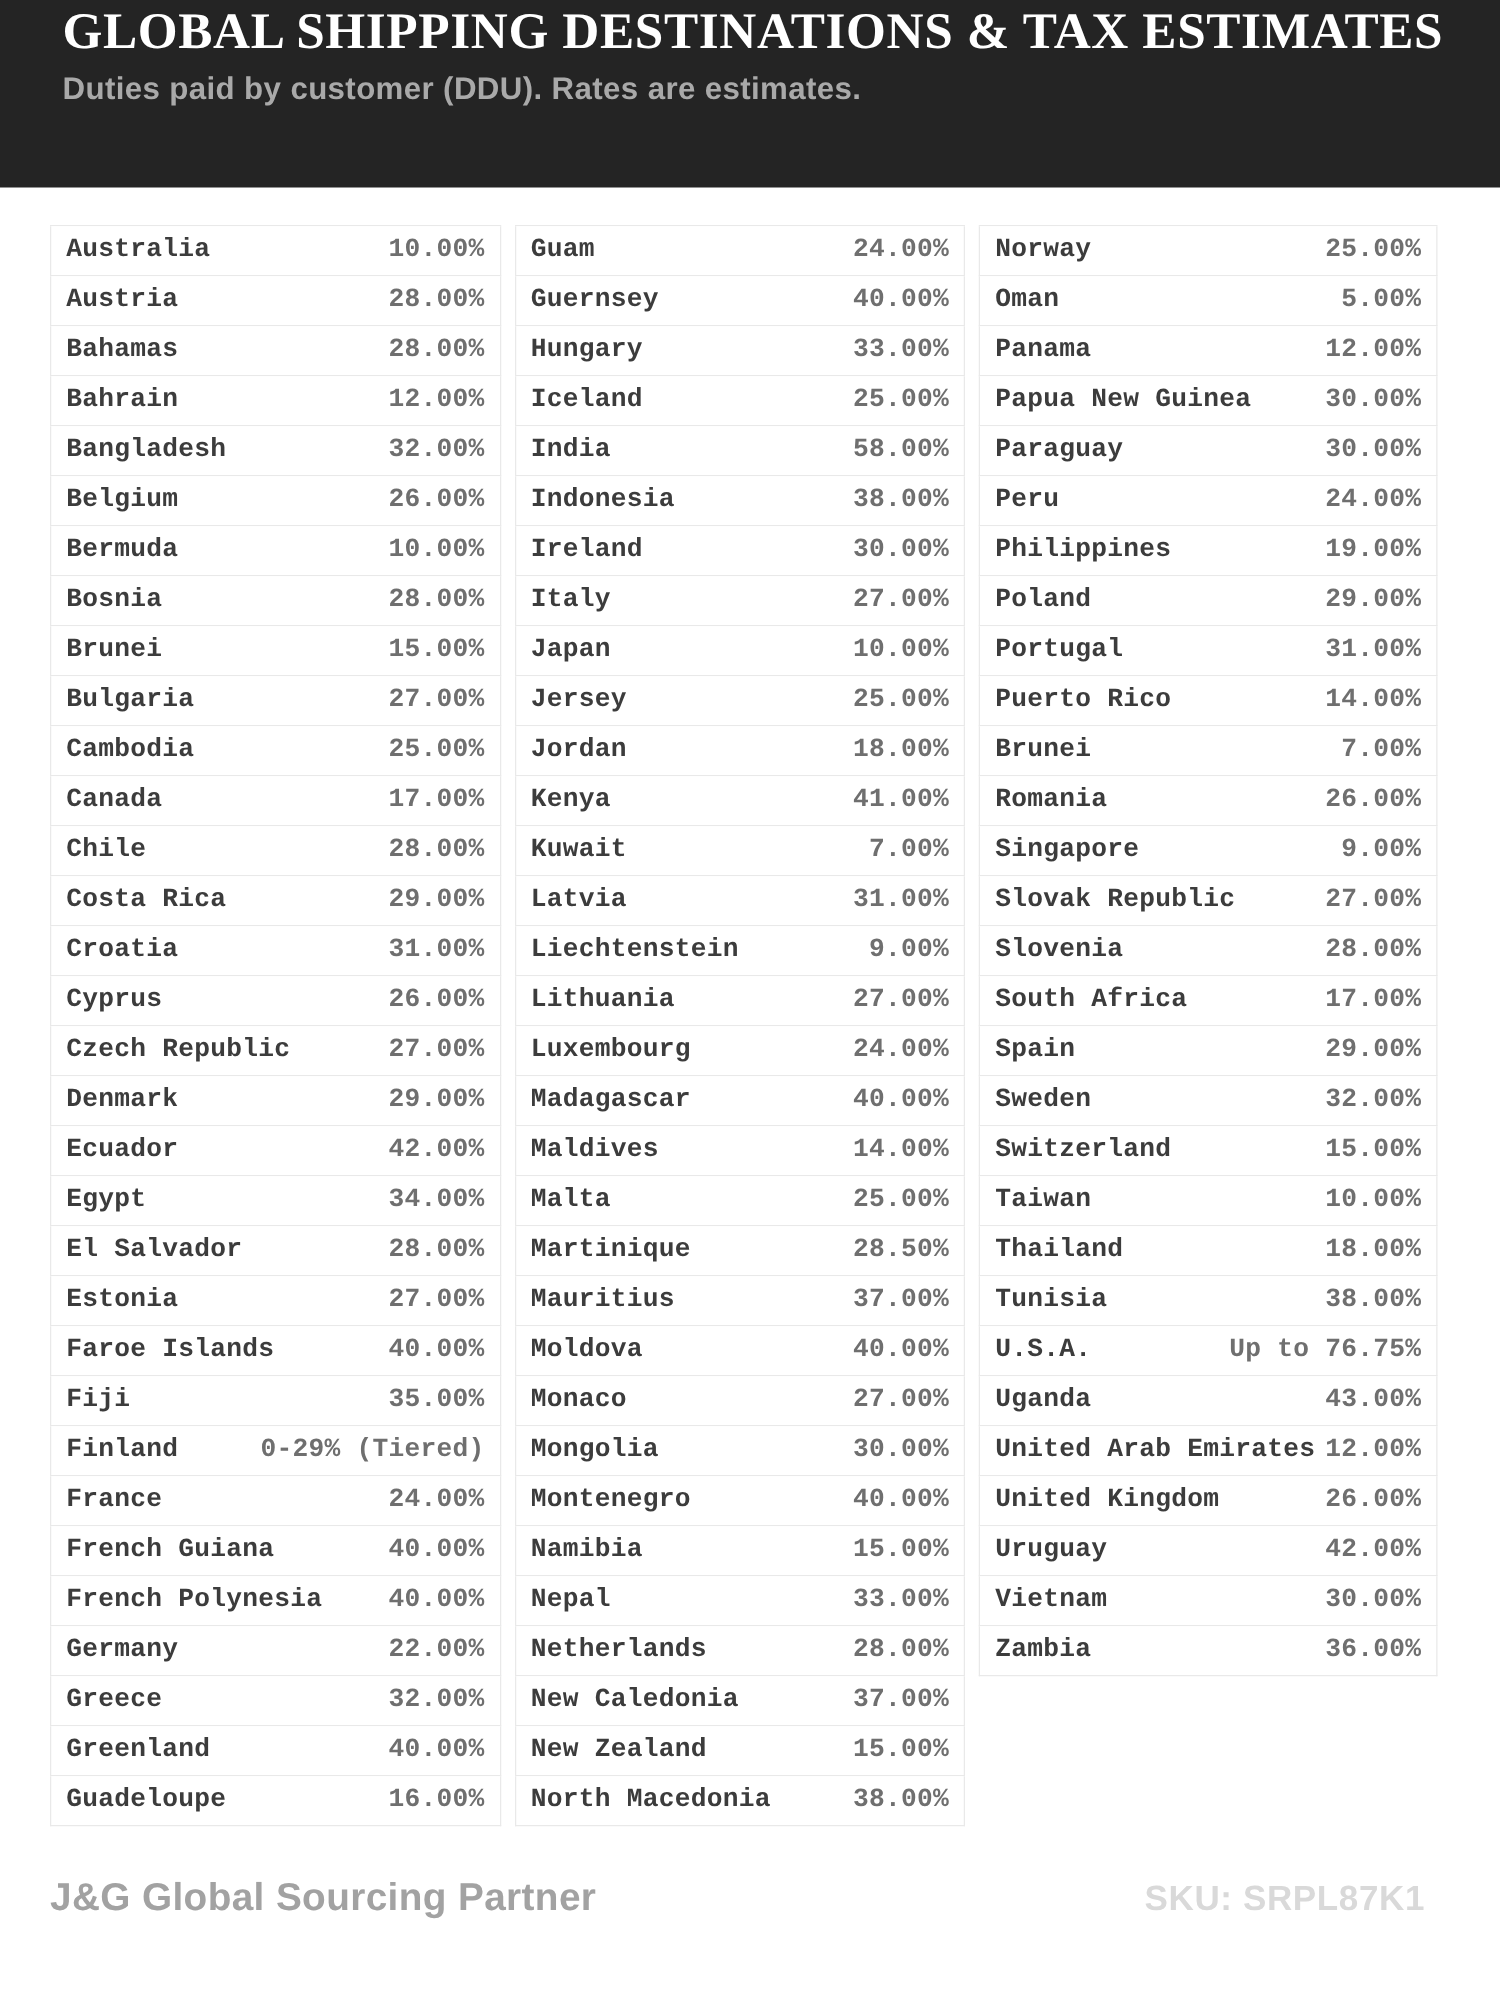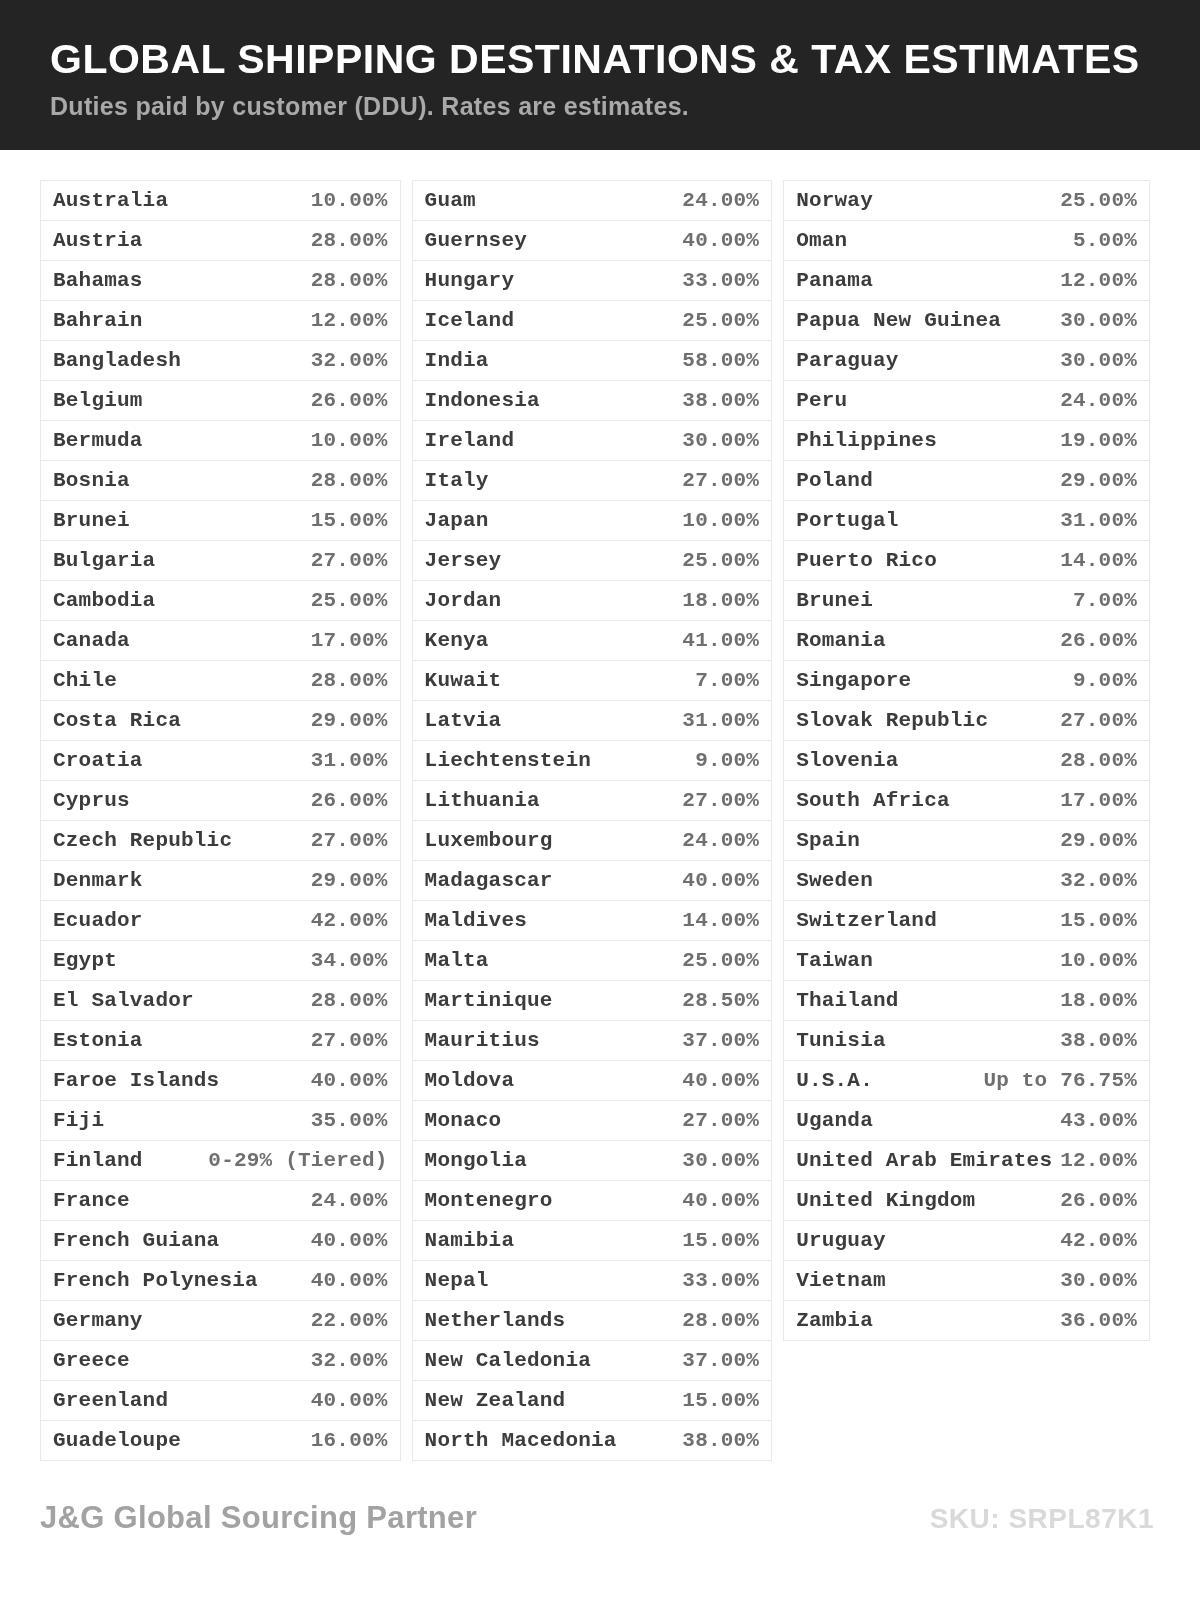--- a/index.html
+++ b/index.html
@@ -25,23 +25,23 @@
     background:var(--header-bg);
     height:150px;
     padding:0 50px;
     box-sizing:border-box;
   }
   .page-title{
     color:var(--title-color);
     font-size:41px;
     font-weight:800;
     letter-spacing:.5px;
-    padding-top:36px;
     margin:0;
     white-space:nowrap;
+    font-family:Liberation Serif, serif;
   }
   .page-subtitle{
     color:var(--subtitle-color);
     font-size:25px;
     font-weight:600;
     letter-spacing:.3px;
     margin:9px 0 0 0;
   }
   .rates-grid{
     display:flex;
@@ -76,21 +76,21 @@
     font-size:21px;
     font-weight:700;
     color:var(--rate-color);
     letter-spacing:.2px;
     white-space:nowrap;
     margin-left:8px;
   }
   .page-footer{
     position:absolute;
     left:40px;
-    right:46px;
+    right:60px;
     top:1500px;
     display:flex;
     justify-content:space-between;
     align-items:baseline;
   }
   .brand{
     font-size:31px;
     font-weight:800;
     color:var(--brand-color);
     letter-spacing:.3px;

